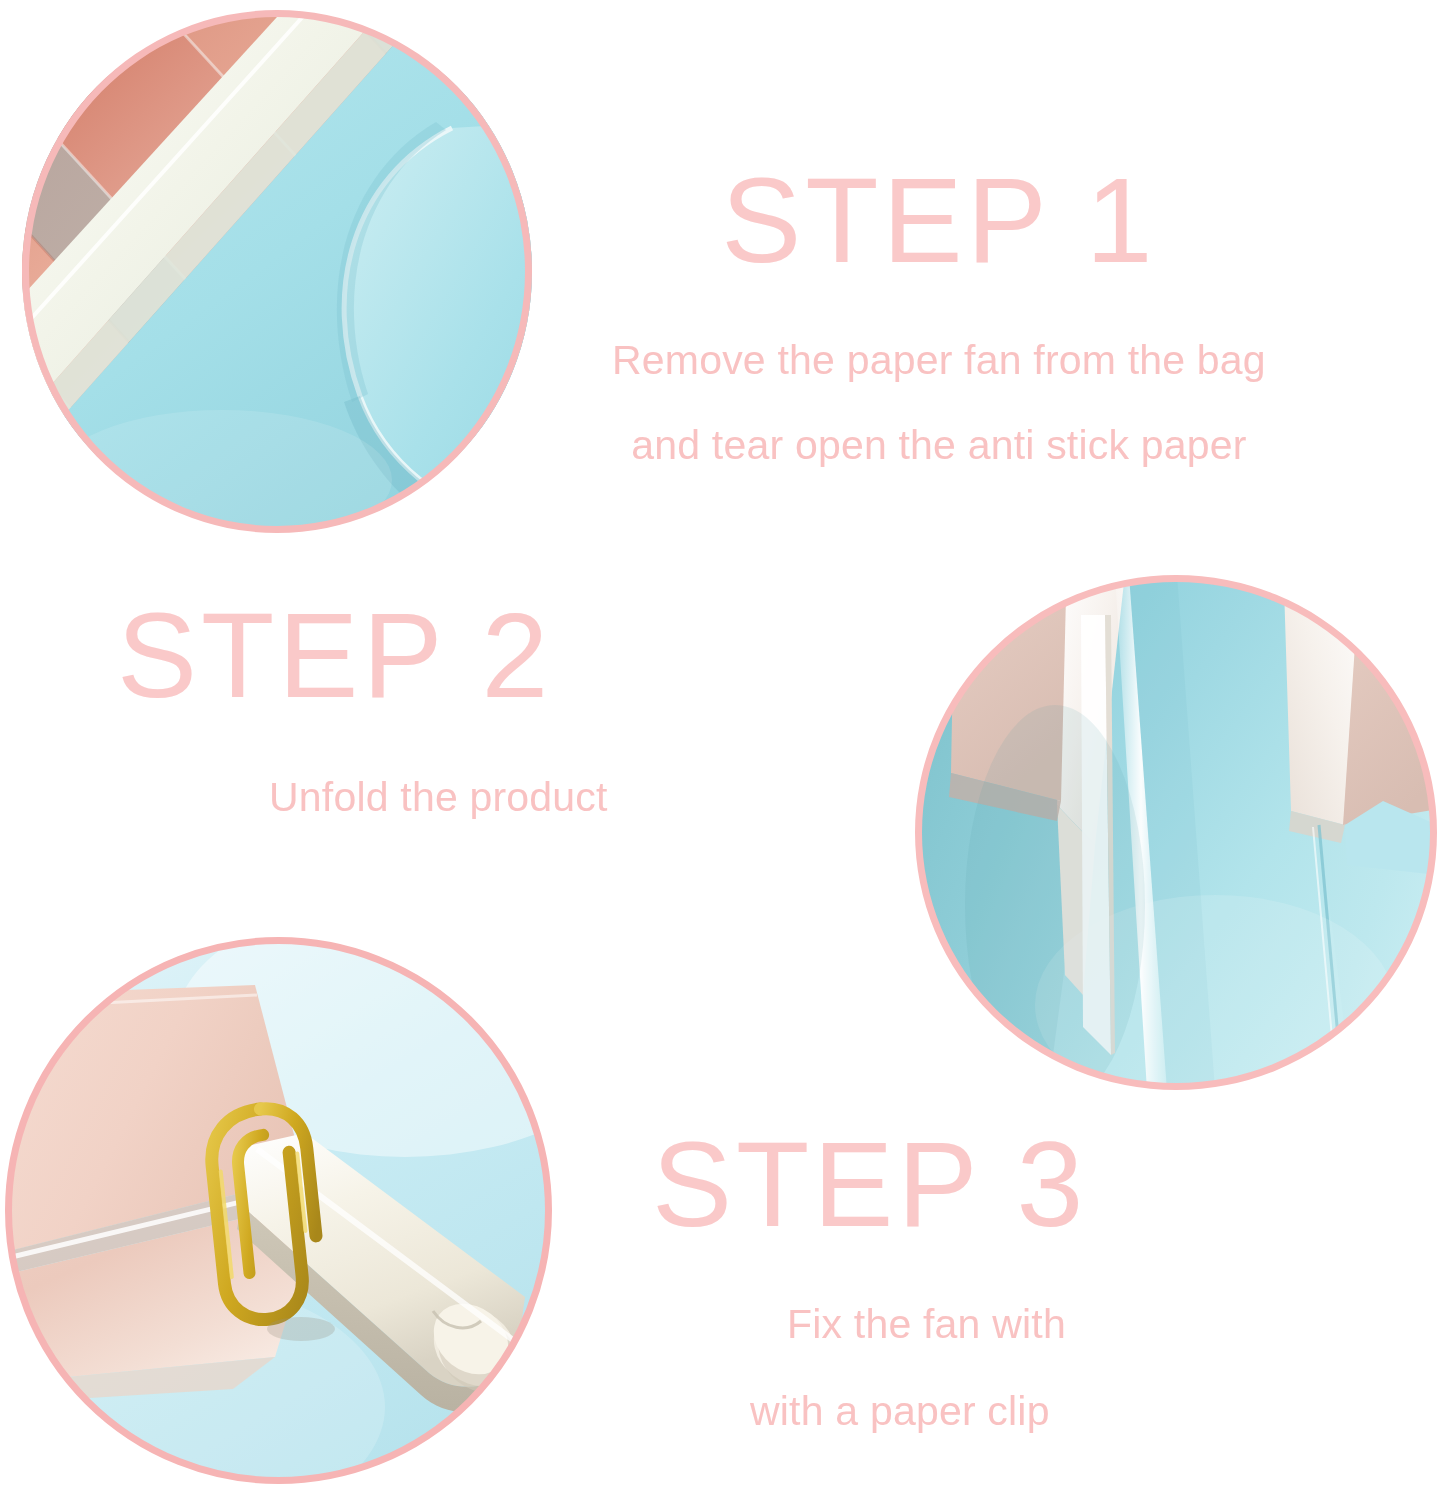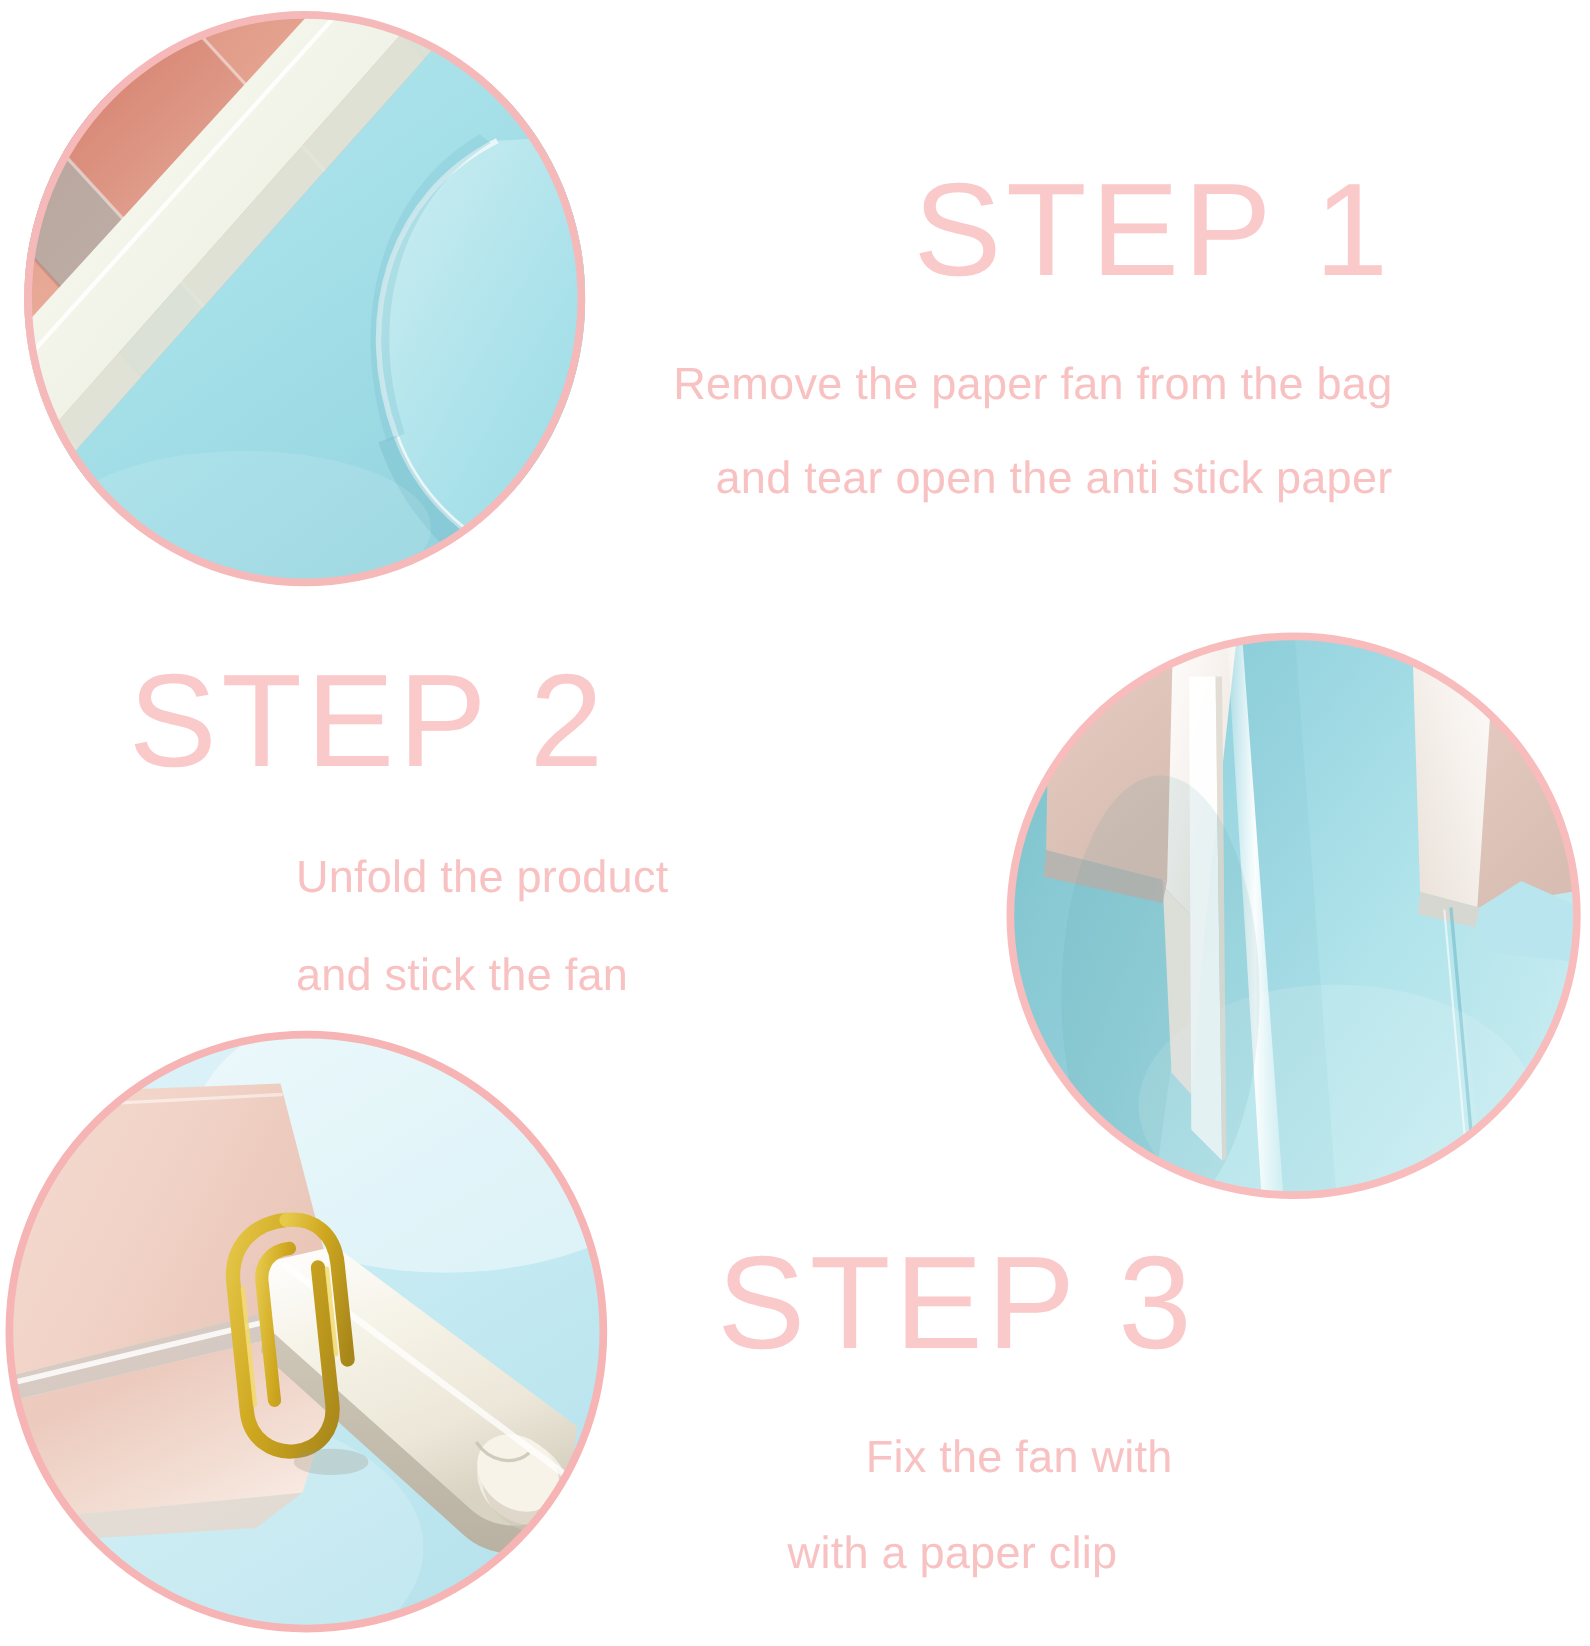--- a/index.html
+++ b/index.html
@@ -29,33 +29,33 @@
   .step-block{position:absolute;}
   .step-heading{
       font-size:120px;line-height:1.0;font-weight:400;letter-spacing:4px;
       color:#fac9c9;white-space:nowrap;margin:0;
       font-family:"Liberation Sans","DejaVu Sans",sans-serif;}
   .step-line{
       font-size:41px;line-height:1.0;font-weight:400;color:#f9c2c2;
       white-space:nowrap;margin:0;letter-spacing:0.2px;
       font-family:"Liberation Sans","DejaVu Sans",sans-serif;}
 
-  #text-step1{left:612px;top:149px;text-align:right;}
+  #text-step1{left:612px;top:160px;text-align:center;}
   #text-step1 .step-heading{margin-bottom:60px;}
   #text-step1 .step-line{margin-bottom:44px;}
 
   #text-step2{left:103px;top:595px;text-align:left;margin-left:14px;}
   #text-step2 .step-heading{margin-bottom:62px;margin-left:0;}
   #text-step2 .l1{margin-left:152px;margin-bottom:48px;}
   #text-step2 .l2{margin-left:152px;}
 
   #text-step3{left:652px;top:1124px;text-align:left;}
   #text-step3 .step-heading{margin-bottom:60px;text-align:center;}
   #text-step3 .l1{margin-left:135px;margin-bottom:46px;}
-  #text-step3 .l2{margin-left:64px;}
+  #text-step3 .l2{margin-left:98px;}
 </style>
 </head>
 <body>
 
 <div class="stage">
 
   <div class="photo-circle" id="circle-step1">
     <svg class="photo-svg" viewBox="0 0 510 523" preserveAspectRatio="xMidYMid slice">
       <defs>
         <linearGradient id="pleatA" x1="0" y1="0" x2="1" y2="1">
@@ -137,21 +137,20 @@
 
   <div class="step-block" id="text-step1">
     <p class="step-heading">STEP 1</p>
     <p class="step-line l1">Remove the paper fan from the bag</p>
     <p class="step-line l2">and tear open the anti stick paper</p>
   </div>
 
   <div class="step-block" id="text-step2">
     <p class="step-heading">STEP 2</p>
     <p class="step-line l1">Unfold the product</p>
-    <p class="step-line l2">and stick the fan</p>
   </div>
 
   <div class="photo-circle" id="circle-step2">
     <svg class="photo-svg" viewBox="0 0 522 515" preserveAspectRatio="xMidYMid slice">
       <defs>
         <linearGradient id="coneBlue" x1="0.15" y1="0" x2="0.9" y2="1">
           <stop offset="0%" stop-color="#8dd0dc"></stop>
           <stop offset="30%" stop-color="#9fd9e3"></stop>
           <stop offset="62%" stop-color="#b2e4eb"></stop>
           <stop offset="100%" stop-color="#c6ecf1"></stop>

